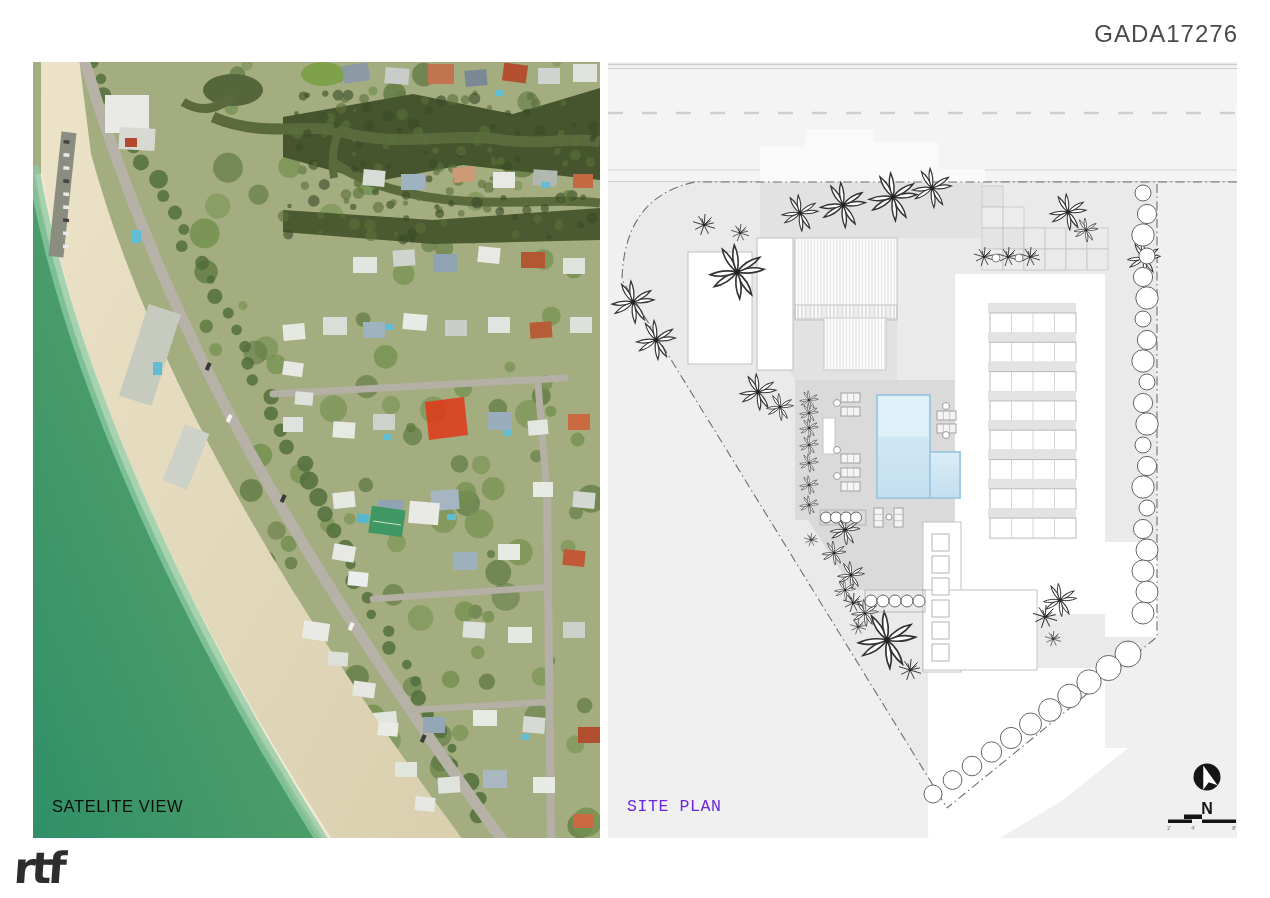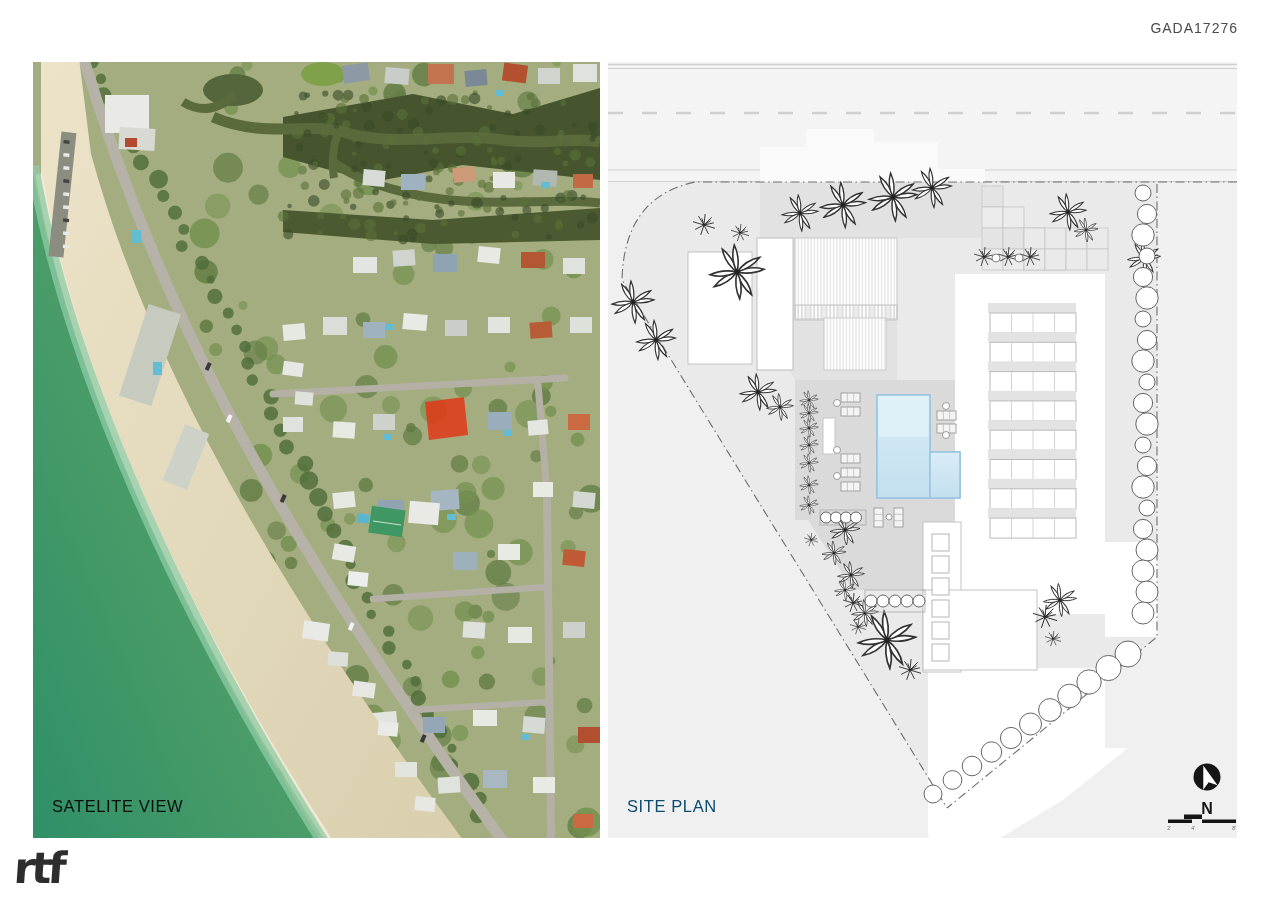--- a/index.html
+++ b/index.html
@@ -1,25 +1,25 @@
 <!DOCTYPE html>
 <html><head>
 <meta charset="utf-8">
 <style>
   html,body{margin:0;padding:0;}
   body{width:1270px;height:898px;background:#ffffff;position:relative;overflow:hidden;
        font-family:"Liberation Sans", sans-serif;}
   .page{position:absolute;inset:0;}
-  .header-code{position:absolute;top:20px;right:32px;font-size:14px;letter-spacing:1px;color:#4a4a4a;}
+  .header-code{position:absolute;top:20px;right:32px;font-size:24px;letter-spacing:1px;color:#4a4a4a;}
   .panel{position:absolute;top:62px;margin:0;padding:0;}
   .panel svg{display:block;}
   .satellite{left:33px;width:564px;height:776px;}
   .siteplan{left:608px;width:629px;height:776px;background:#f0f0f0;}
   .panel-label{position:absolute;left:19px;bottom:22px;font-size:16.5px;letter-spacing:.6px;color:#0b0f0b;}
-  .siteplan .panel-label{color:#0c4a6e;}
+  .siteplan .panel-label{color:#6d28d9;font-family:Liberation Mono, monospace;}
   .footer{position:absolute;left:14px;top:841px;height:54px;display:flex;align-items:center;}
   .logo{font-size:43px;font-weight:900;letter-spacing:-4px;color:#2d2d2d;transform:skewX(-4deg);
         line-height:1;margin-right:16px;font-family:"DejaVu Sans", sans-serif;}
   .footer-title{font-size:25px;color:#171717;letter-spacing:.5px;}
 </style>
 </head>
 <body>
 
 <div class="page">
 

